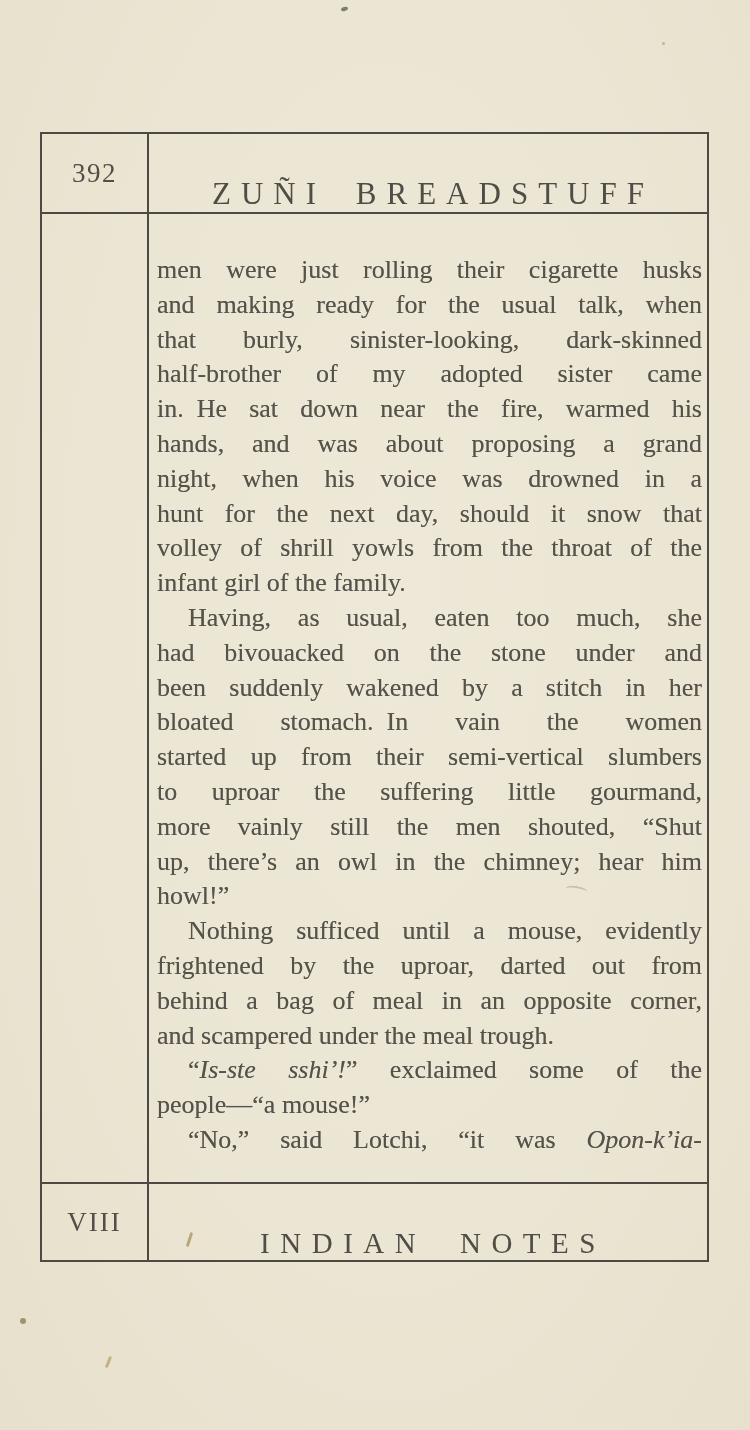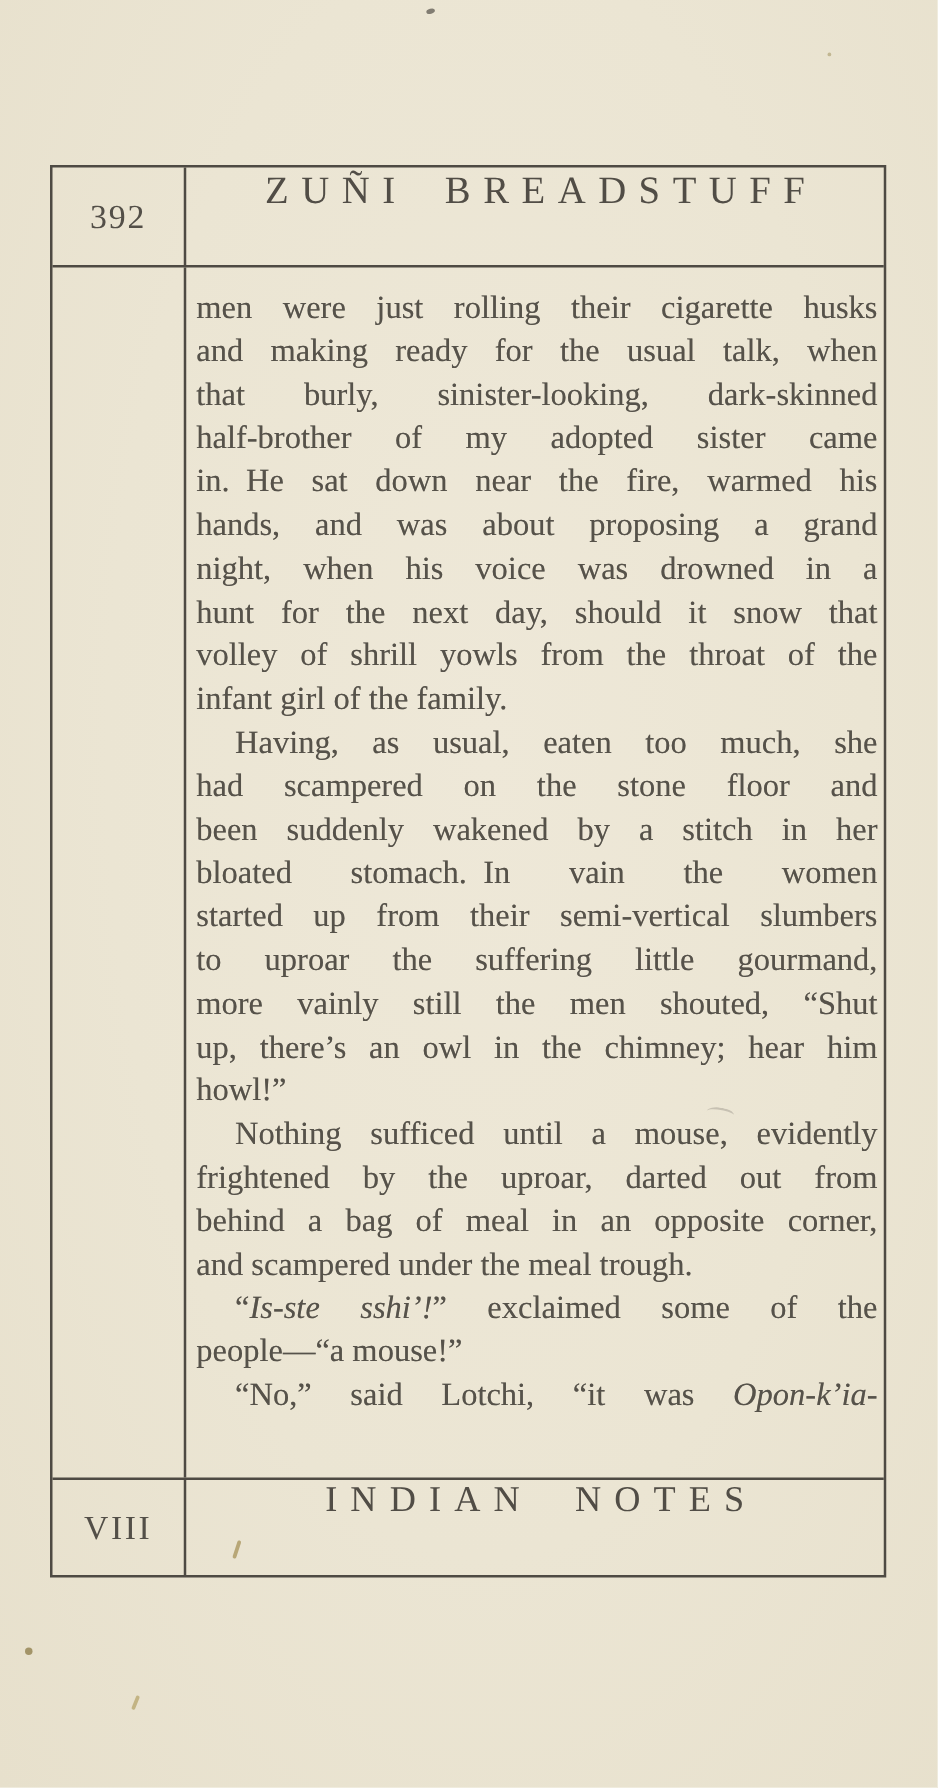--- a/index.html
+++ b/index.html
@@ -38,22 +38,23 @@
     border-right: 2px solid #4e4a43;
     display: flex;
     align-items: center;
     justify-content: center;
     box-sizing: border-box;
   }
   .cell-main {
     flex: 1;
     min-width: 0;
     display: flex;
-    align-items: flex-start;
+    align-items: flex-end;
     justify-content: center;
+    margin-top: 24px;
   }
   .page-number {
     font-size: 27px;
     color: #534f48;
     letter-spacing: 1.5px;
   }
   .running-title {
     font-size: 31px;
     color: #514d46;
     letter-spacing: 10px;
@@ -154,21 +155,21 @@
             <div class="line j"><span>and making ready for the usual talk, when</span></div>
             <div class="line j"><span>that burly, sinister-looking, dark-skinned</span></div>
             <div class="line j"><span>half-brother of my adopted sister came</span></div>
             <div class="line j"><span>in. He sat down near the fire, warmed his</span></div>
             <div class="line j"><span>hands, and was about proposing a grand</span></div>
             <div class="line j"><span>night, when his voice was drowned in a</span></div>
             <div class="line j"><span>hunt for the next day, should it snow that</span></div>
             <div class="line j"><span>volley of shrill yowls from the throat of the</span></div>
             <div class="line"><span>infant girl of the family.</span></div>
             <div class="line j indent"><span>Having, as usual, eaten too much, she</span></div>
-            <div class="line j"><span>had scampered on the stone floor and</span></div>
+            <div class="line j"><span>had bivouacked on the stone under and</span></div>
             <div class="line j"><span>been suddenly wakened by a stitch in her</span></div>
             <div class="line j"><span>bloated stomach. In vain the women</span></div>
             <div class="line j"><span>started up from their semi-vertical slumbers</span></div>
             <div class="line j"><span>to uproar the suffering little gourmand,</span></div>
             <div class="line j"><span>more vainly still the men shouted, “Shut</span></div>
             <div class="line j"><span>up, there’s an owl in the chimney; hear him</span></div>
             <div class="line"><span>howl!”</span></div>
             <div class="line j indent"><span>Nothing sufficed until a mouse, evidently</span></div>
             <div class="line j"><span>frightened by the uproar, darted out from</span></div>
             <div class="line j"><span>behind a bag of meal in an opposite corner,</span></div>

